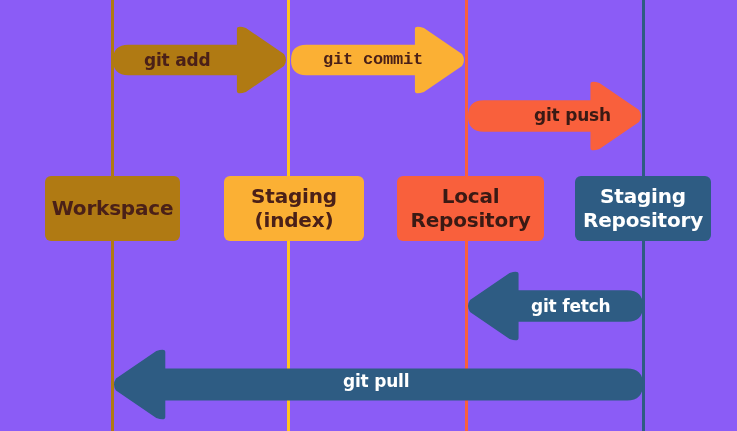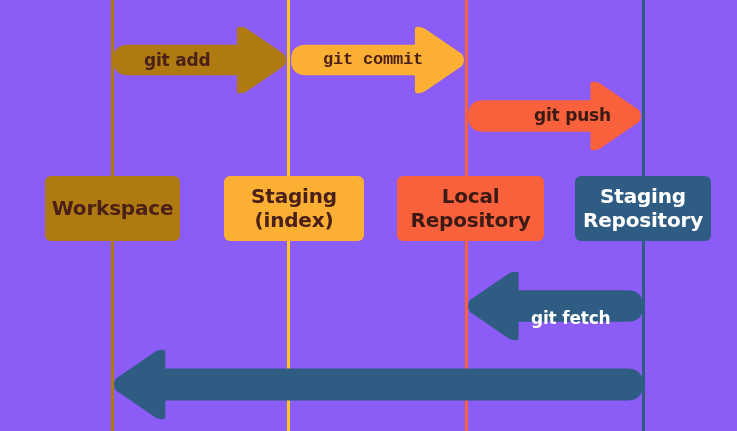--- a/index.html
+++ b/index.html
@@ -82,27 +82,28 @@
       <path id="arrow2path" d="M 15.66 20.34 L 122.44 20.34 L 122.44 4 Q 122.44 0 131.44 3 L 171 30 Q 175 36 171 42 L 131.44 69 Q 122.44 72 122.44 68 L 122.44 51.66 L 15.66 51.66 Q 0 51.66 0 36 Q 0 20.34 15.66 20.34 Z" fill="#F9603C"></path>
     </svg>
   </div>
   <div class="arrow-label" id="label2" style="left: 534px; top: 105px; color: rgb(58, 26, 20);">git push</div>
 
   <div class="arrow-wrap" id="arrow3" style="left: 466px; top: 270px; width: 177px; height: 72px;">
     <svg viewBox="0 0 177 72" preserveAspectRatio="none">
       <path id="arrow3path" d="M 161.34 20.34 L 52.56 20.34 L 52.56 4 Q 52.56 0 43.56 3 L 4 30 Q 0 36 4 42 L 43.56 69 Q 52.56 72 52.56 68 L 52.56 51.66 L 161.34 51.66 Q 177 51.66 177 36 Q 177 20.34 161.34 20.34 Z" fill="#2E5C83"></path>
     </svg>
   </div>
-  <div class="arrow-label" id="label3" style="left: 531px; top: 308px; color: rgb(255, 255, 255);">git fetch</div>
+  <div class="arrow-label" id="label3" style="left: 531px; top: 296px; color: rgb(255, 255, 255);">git fetch</div>
 
   <div class="arrow-wrap" id="arrow4" style="left: 112px; top: 348px; width: 531px; height: 73px;">
     <svg viewBox="0 0 531 73" preserveAspectRatio="none">
       <path id="arrow4path" d="M 515.1225 20.622500000000002 L 53.29 20.622500000000002 L 53.29 4 Q 53.29 0 44.29 3 L 4 30.5 Q 0 36.5 4 42.5 L 44.29 70 Q 53.29 73 53.29 69 L 53.29 52.3775 L 515.1225 52.3775 Q 531 52.3775 531 36.5 Q 531 20.622500000000002 515.1225 20.622500000000002 Z" fill="#2E5C83"></path>
     </svg>
   </div>
+  <div class="arrow-label" id="label4" style="left: 343px; top: 371px; color: rgb(255, 255, 255);">git pull</div>
 
   <div class="node-box" id="node0" style="left: 45px; top: 176px; width: 135px; height: 65px; background: rgb(176, 122, 19); color: rgb(74, 32, 24);">
     <span>Workspace</span>
   </div>
   <div class="node-box" id="node1" style="left: 224px; top: 176px; width: 140px; height: 65px; background: rgb(251, 176, 52); color: rgb(74, 32, 24);">
     <span>Staging
 (index)</span>
   </div>
   <div class="node-box" id="node2" style="left: 397px; top: 176px; width: 147px; height: 65px; background: rgb(249, 96, 60); color: rgb(58, 26, 20);">
     <span>Local

